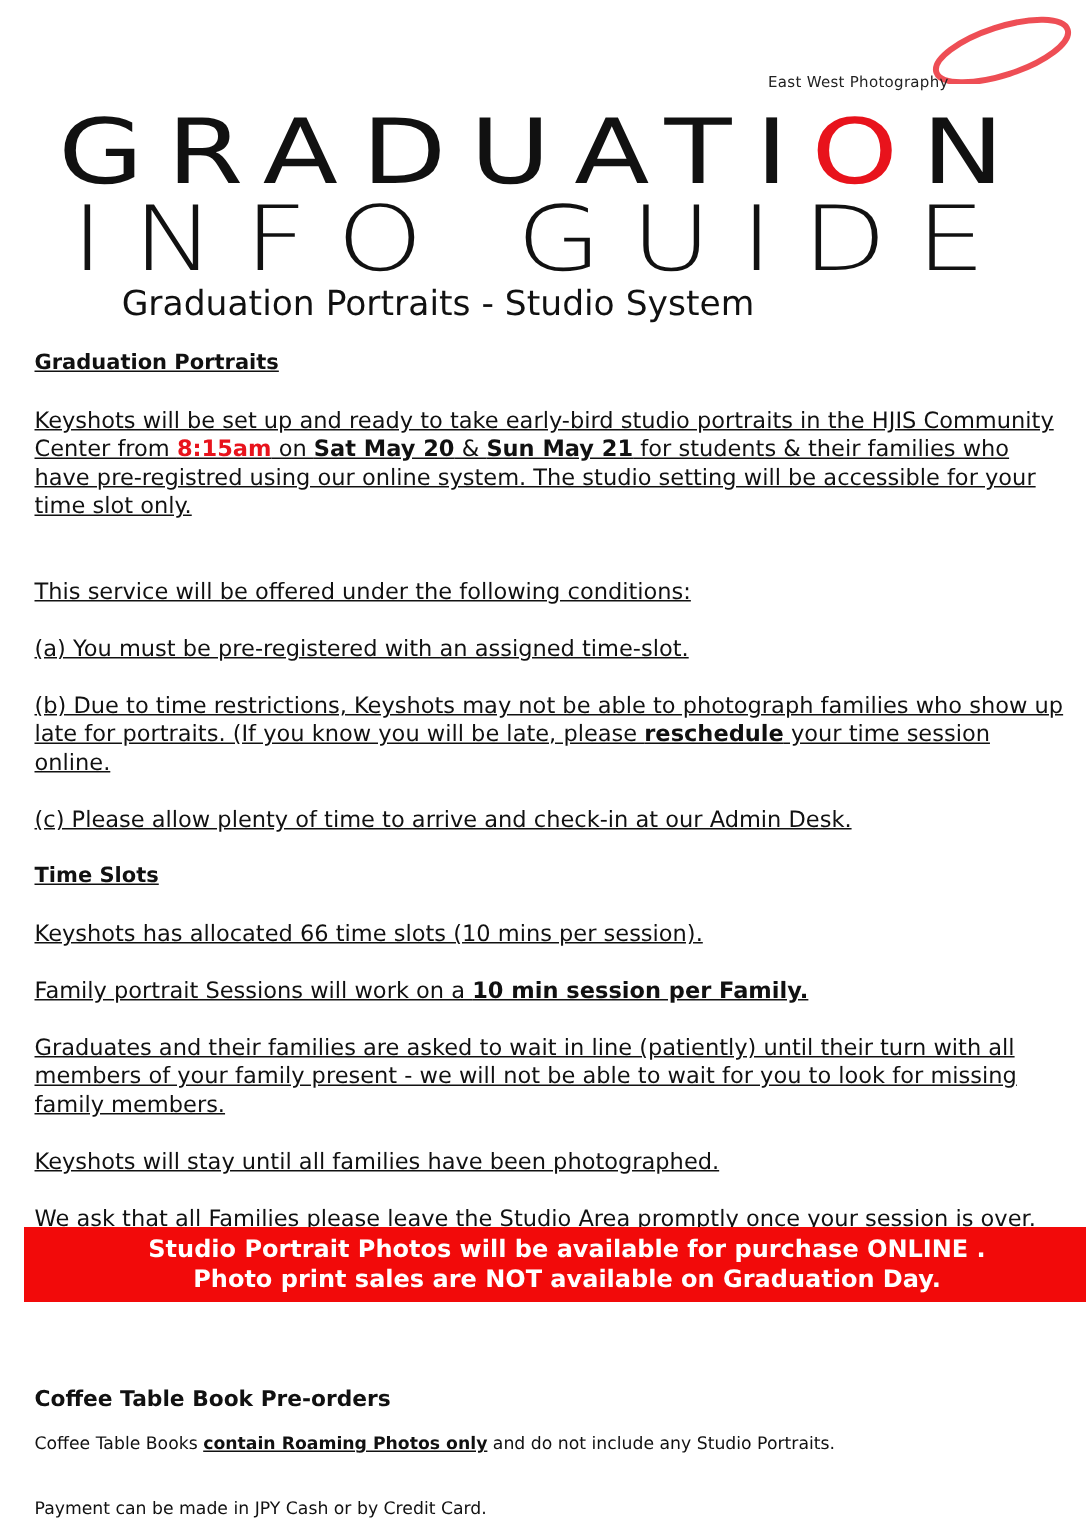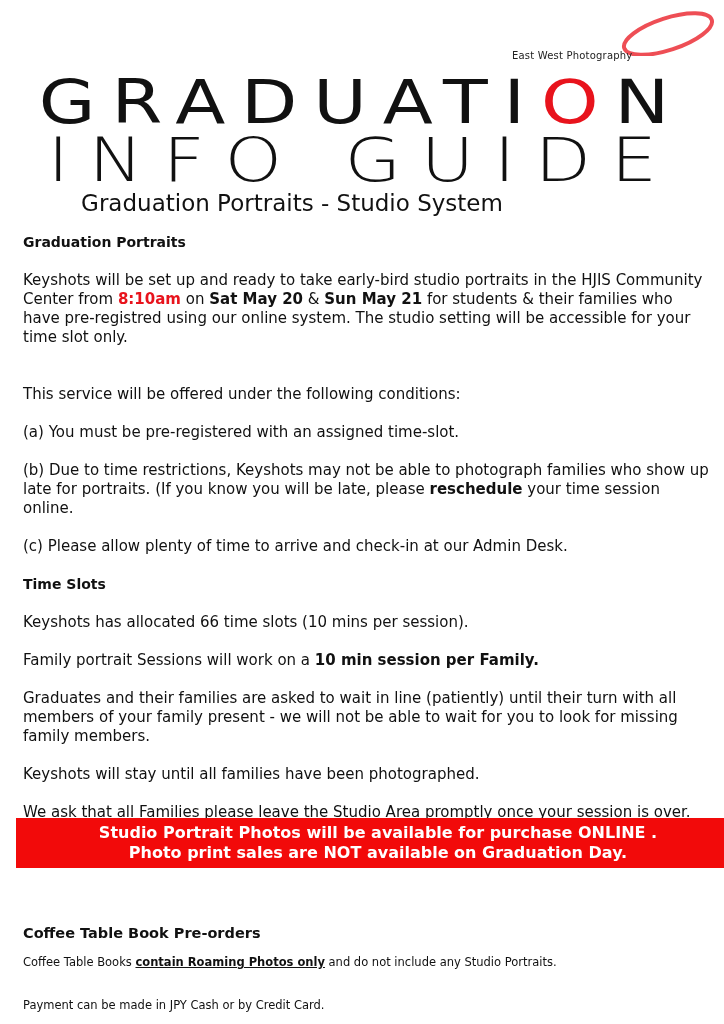--- a/index.html
+++ b/index.html
@@ -6,21 +6,21 @@
   body { width:724px; height:1024px; position:relative; overflow:hidden; font-family:"DejaVu Sans", sans-serif; color:#111; }
   .logo { position:absolute; left:408px; top:8px; width:310px; height:60px; }
   .logo-text { position:absolute; left:0; top:-6px; font-family:"DejaVu Serif", serif; font-size:46px; letter-spacing:-1.5px; color:#1a1a1a; line-height:1; }
   .logo-sub { position:absolute; left:104px; top:42px; font-size:10px; color:#222; font-family:"DejaVu Sans", sans-serif; letter-spacing:0.2px; }
   .logo-swoosh { position:absolute; left:210px; top:2px; width:100px; height:46px; }
   .title { position:absolute; left:0; width:724px; text-align:center; font-family:"DejaVu Sans", sans-serif; font-weight:300; color:#111; line-height:1; }
   .t1 { top:72px; font-size:60px; letter-spacing:13px; font-weight:normal; -webkit-text-stroke:0; transform:scaleX(1.22); transform-origin:center; }
   .t2 { top:130px; font-size:60px; letter-spacing:16px; transform:scaleX(1.22); transform-origin:center; }
   .red-o { color:#e8131c; }
   .subtitle { position:absolute; top:190px; left:0; width:584px; text-align:center; font-size:23px; color:#111; }
-  .content { position:absolute; left:23px; top:233px; width:690px; font-size:15px; line-height:19px; }
+  .content { position:absolute; left:23px; top:233px; width:690px; font-size:15px; line-height:19px;text-decoration:underline; }
   .h { font-weight:bold; font-size:14px; margin:0; }
   p { margin:0; }
   .gap { height:19px; }
   .red { color:#e8131c; font-weight:bold; }
   b { font-weight:bold; }
   .banner { position:absolute; left:16px; top:818px; width:724px; height:50px; background:#f20a0a; color:#fff; text-align:center; font-weight:bold; font-size:16px; line-height:20px; padding-top:5px; box-sizing:border-box; }
   .lower { position:absolute; left:23px; top:878px; width:690px;margin-top:47px; }
   .lower .h { font-size:14.5px; }
   .small { font-size:11.5px; line-height:15px; }
   .ul { text-decoration:underline; font-weight:bold; }
@@ -35,21 +35,21 @@
   <div class="logo-sub">East West Photography</div>
 </div>
 
 <div class="title t1"><span>GRADUATI</span><span class="red-o">O</span><span>N</span></div>
 <div class="title t2">INFO GUIDE</div>
 <div class="subtitle">Graduation Portraits - Studio System</div>
 
 <div class="content">
   <p class="h">Graduation Portraits</p>
   <div class="gap"></div>
-  <p><span>Keyshots will be set up and ready to take early-bird studio portraits in the HJIS Community Center from </span><span class="red">8:10am</span><span> on </span><b>Sat May 20</b><span> &amp; </span><b>Sun May 21</b><span> for students &amp; their families who have pre-registred using our online system. The studio setting will be accessible for your time slot only.</span></p>
+  <p><span>Keyshots will be set up and ready to take early-bird studio portraits in the HJIS Community Center from </span><span class="red">8:15am</span><span> on </span><b>Sat May 20</b><span> &amp; </span><b>Sun May 21</b><span> for students &amp; their families who have pre-registred using our online system. The studio setting will be accessible for your time slot only.</span></p>
   <div class="gap"></div>
   <div class="gap"></div>
   <p>This service will be offered under the following conditions:</p>
   <div class="gap"></div>
   <p>(a) You must be pre-registered with an assigned time-slot.</p>
   <div class="gap"></div>
   <p><span>(b) Due to time restrictions, Keyshots may not be able to photograph families who show up late for portraits. (If you know you will be late, please </span><b>reschedule</b><span> your time session online.</span></p>
   <div class="gap"></div>
   <p>(c) Please allow plenty of time to arrive and check-in at our Admin Desk.</p>
   <div class="gap"></div>

